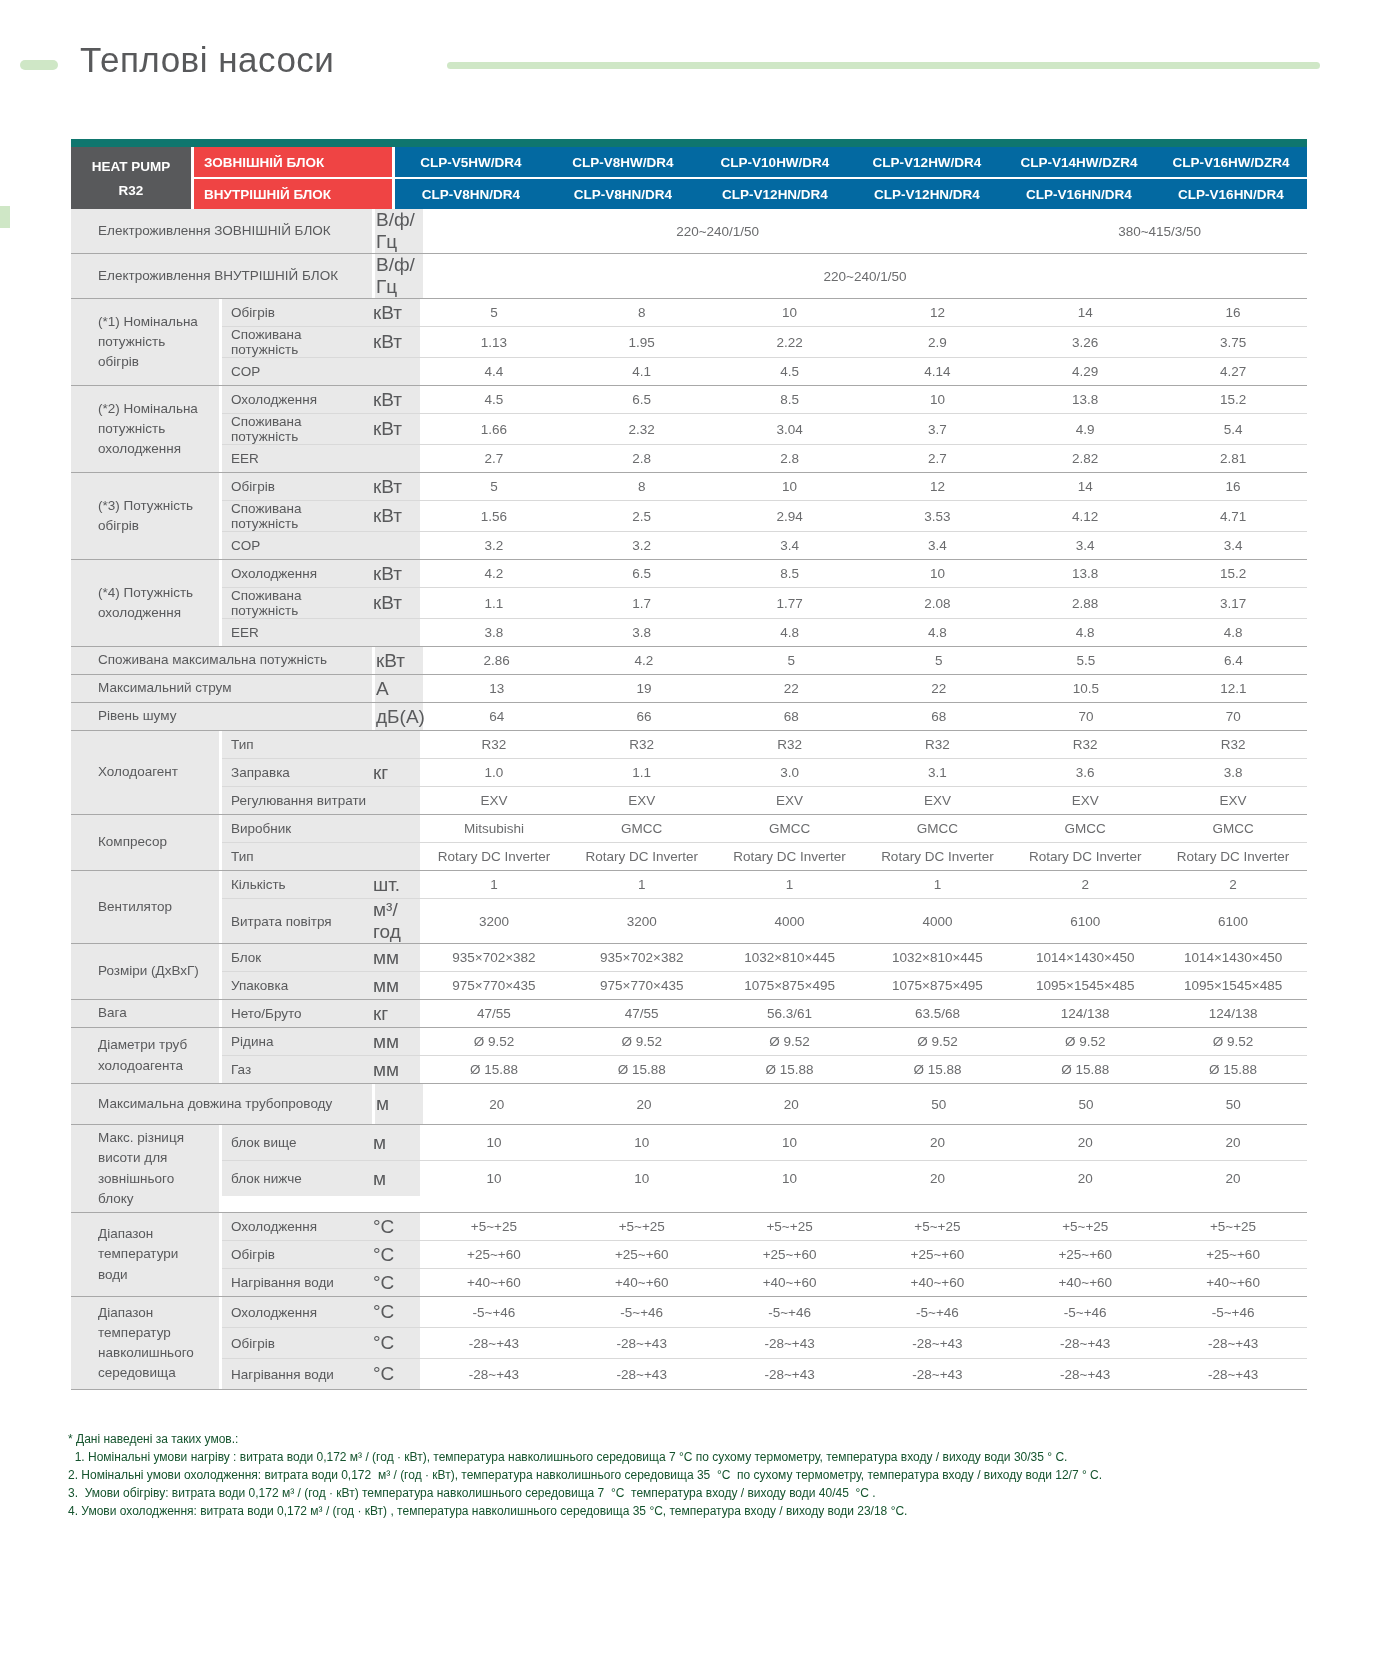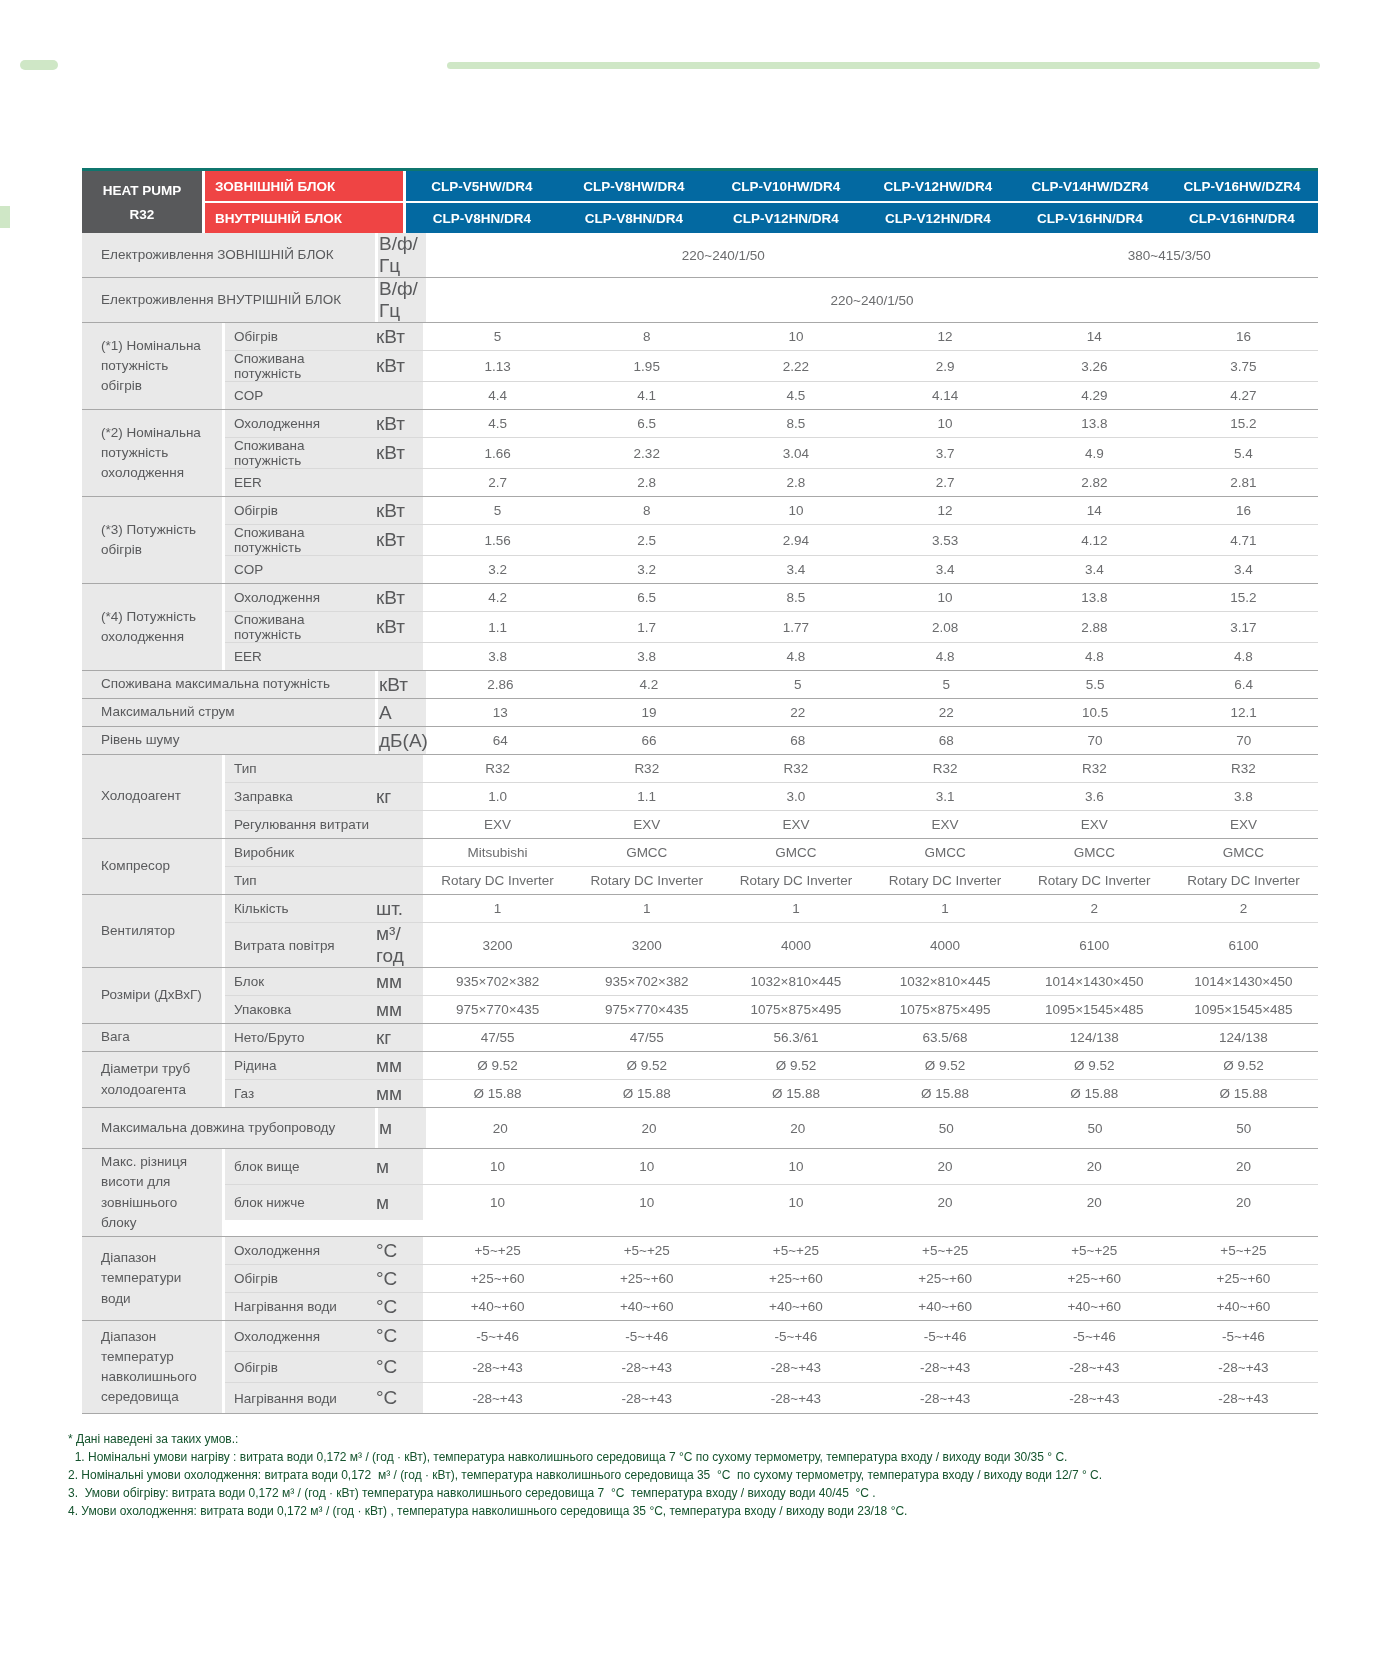--- a/index.html
+++ b/index.html
@@ -6,54 +6,55 @@
   .page{position:relative;width:1400px;height:1664px;background:#ffffff;overflow:hidden;
         font-family:"Liberation Sans","DejaVu Sans",sans-serif;color:#595a5c;}
 
   
   .title-dash{position:absolute;left:20px;top:60px;width:38px;height:10px;border-radius:5px;background:#cfe7c6;}
   .page-title{position:absolute;left:80px;top:40px;font-size:35px;font-weight:500;color:#58595b;letter-spacing:.5px;}
   .title-line{position:absolute;left:447px;top:62px;width:873px;height:7px;border-radius:4px;background:#cfe7c6;}
   .edge-mark{position:absolute;left:0;top:206px;width:10px;height:22px;background:#cfe7c6;}
 
   
-  .table-wrap{position:absolute;left:82px;top:139px;width:1236px;border-top:3px solid #0f766e;margin-top:29px;}
+  .table-wrap{position:absolute;left:71px;top:139px;width:1236px;border-top:8px solid #0f766e;}
   .thead{display:flex;font-weight:bold;color:#ffffff;font-size:13.5px;}
   .hcol1{width:120px;background:#58595b;margin-right:3px;display:flex;flex-direction:column;
          align-items:center;justify-content:center;gap:9px;}
   .hrows{flex:1;display:flex;flex-direction:column;}
   .hrow{display:flex;height:30px;}
   .hgap{height:2px;background:#ffffff;}
   .hlabel{width:198px;background:#ef4444;display:flex;align-items:center;padding-left:10px;box-sizing:border-box;margin-right:3px;}
   .hmodels{flex:1;display:flex;background:#0369a1;}
   .hmodel{flex:1;display:flex;align-items:center;justify-content:center;white-space:nowrap;}
 
   .tbody{font-size:13.5px;}
   .section{display:flex;border-bottom:1px solid #a8a8a8;background:#ffffff;}
   .glabel{width:117px;background:#e9e9e9;border-right:3px solid #ffffff;box-sizing:content-box;
-          display:flex;align-items:center;padding:3px 4px 3px 19px;color:#595a5c;line-height:1.5;}
+          display:flex;align-items:center;padding:3px 4px 3px 27px;color:#595a5c;line-height:1.5;}
   .glabel .gl-inner{width:103px;}
   .wide .glabel{width:270px;}
   .wide .glabel .gl-inner{width:256px;}
   .rows{flex:1;display:flex;flex-direction:column;}
   .trow{display:flex;min-height:27px;border-bottom:1px solid #d9d9d9;align-items:stretch;}
   .trow:last-child{border-bottom:none;}
   .ncell{width:150px;background:#e9e9e9;display:flex;align-items:center;padding-left:9px;box-sizing:border-box;color:#595a5c;}
   .ucell{width:48px;background:#e9e9e9;display:flex;align-items:center;box-sizing:border-box;padding-left:1px;font-size:19px;color:#595a5c;}
   .vcell{flex:1;display:flex;align-items:center;justify-content:center;color:#6b6c6e;text-align:center;white-space:nowrap;}
 
   
   .footnotes{position:absolute;left:68px;top:1430px;width:1075px;font-size:12px;color:#14532d;line-height:1.5;}
   .footnotes div{margin:0;}
 </style>
 </head>
 <body>
 
 <div class="page">
   <div class="title-dash"></div>
+  <div class="page-title">Теплові насоси</div>
   <div class="title-line"></div>
   <div class="edge-mark"></div>
 
   <div class="table-wrap">
     <div class="thead">
       <div class="hcol1">
         <div>HEAT PUMP</div>
         <div>R32</div>
       </div>
       <div class="hrows">

